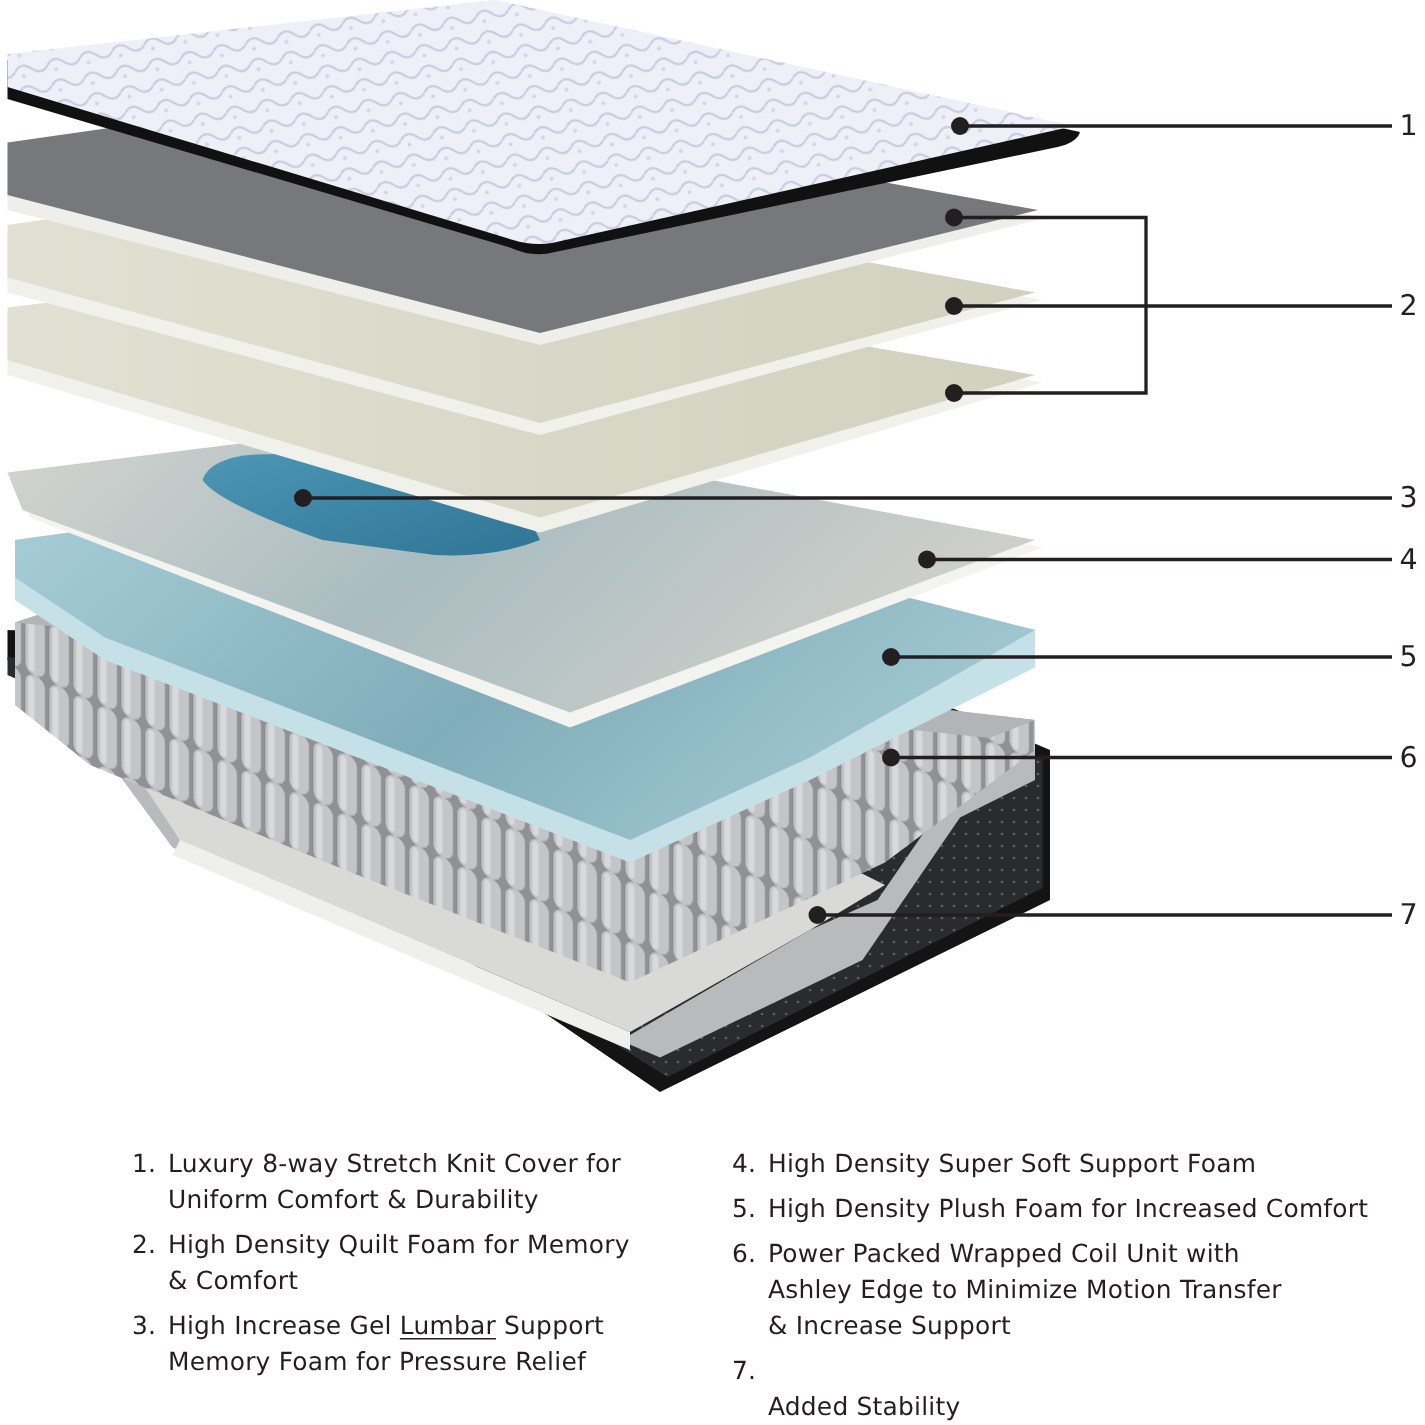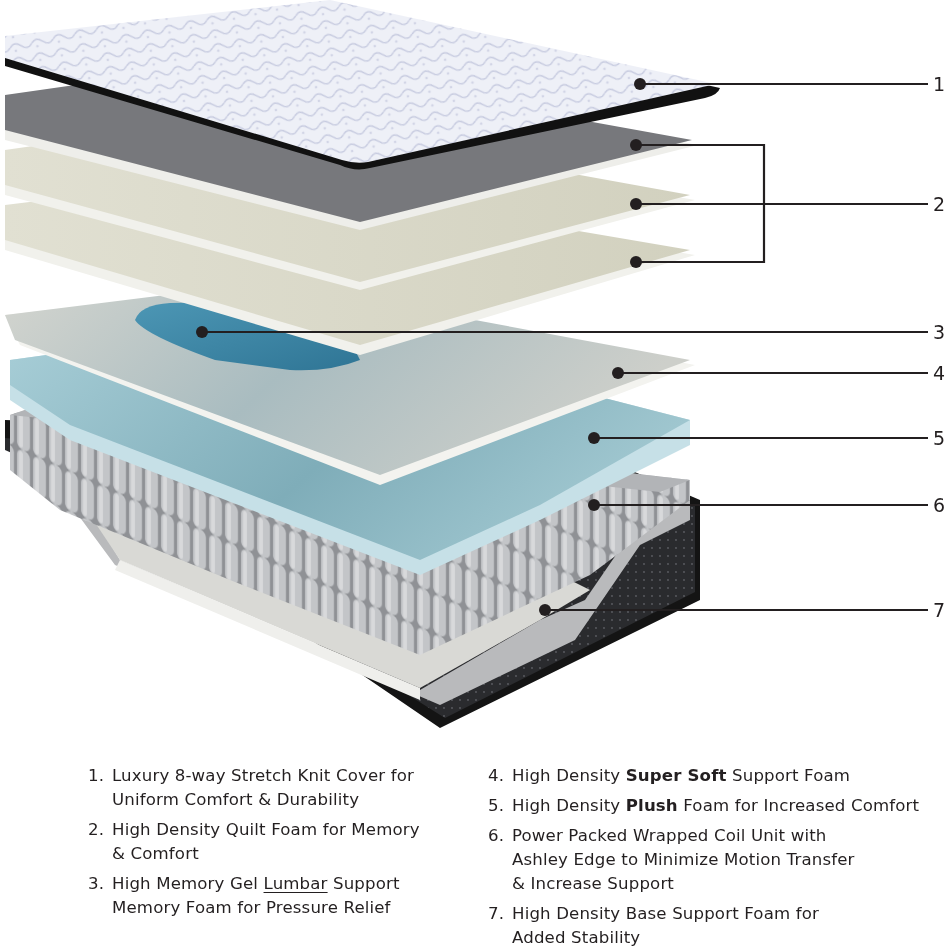--- a/index.html
+++ b/index.html
@@ -5,21 +5,21 @@
   html, body { margin:0; padding:0; background:#ffffff; }
   body { width:950px; height:950px; position:relative; overflow:hidden; font-family:"DejaVu Sans", sans-serif; color:#231f20; }
   #diagram { position:absolute; left:0; top:0; width:950px; height:760px; }
   .callout-num { position:absolute; font-size:19px; line-height:20px; color:#231f20; width:20px; text-align:center; }
   .legend { position:absolute; top:764px; }
   .legend-col-left { left:88px; width:380px; }
   .legend-col-right { left:488px; width:462px; }
   .legend-item { display:flex; font-size:16.6px; line-height:24px; margin-bottom:6px; letter-spacing:0.15px; }
   .legend-num { width:24px; flex:0 0 24px; }
   .legend-text { flex:1; }
-  .legend-text b { font-weight:bold; }
+  .legend-text b { font-weight:normal; }
   .legend-text u { text-decoration:underline; text-underline-offset:3px; }
 </style>
 </head>
 <body>
 
 <svg id="diagram" viewBox="0 0 950 760" xmlns="http://www.w3.org/2000/svg">
   <defs>
     <pattern id="knit" width="22" height="14" patternUnits="userSpaceOnUse" patternTransform="rotate(-12)">
       <rect width="22" height="14" fill="#eef0f7"></rect>
       <path d="M0 7 Q5 1 11 7 T22 7" stroke="#c7cbe0" stroke-width="1.4" fill="none"></path>
@@ -143,21 +143,21 @@
   <div class="legend-item">
     <span class="legend-num">2.</span>
     <span class="legend-text">
       <span>High Density Quilt Foam for Memory</span><br>
       <span>&amp; Comfort</span>
     </span>
   </div>
   <div class="legend-item">
     <span class="legend-num">3.</span>
     <span class="legend-text">
-      <span>High Memory Gel </span><u>Lumbar</u><span> Support</span><br>
+      <span>High Increase Gel </span><u>Lumbar</u><span> Support</span><br>
       <span>Memory Foam for Pressure Relief</span><br>
     </span>
   </div>
 </div>
 
 <div class="legend legend-col-right">
   <div class="legend-item">
     <span class="legend-num">4.</span>
     <span class="legend-text">
       <span>High Density </span><b>Super Soft</b><span> Support Foam</span>
@@ -173,17 +173,17 @@
     <span class="legend-num">6.</span>
     <span class="legend-text">
       <span>Power Packed Wrapped Coil Unit with</span><br>
       <span>Ashley Edge to Minimize Motion Transfer</span><br>
       <span>&amp; Increase Support</span>
     </span>
   </div>
   <div class="legend-item">
     <span class="legend-num">7.</span>
     <span class="legend-text">
-      <span>High Density Base Support Foam for</span><br>
+      <br>
       <span>Added Stability</span>
     </span>
   </div>
 </div>
 
 </body></html>

